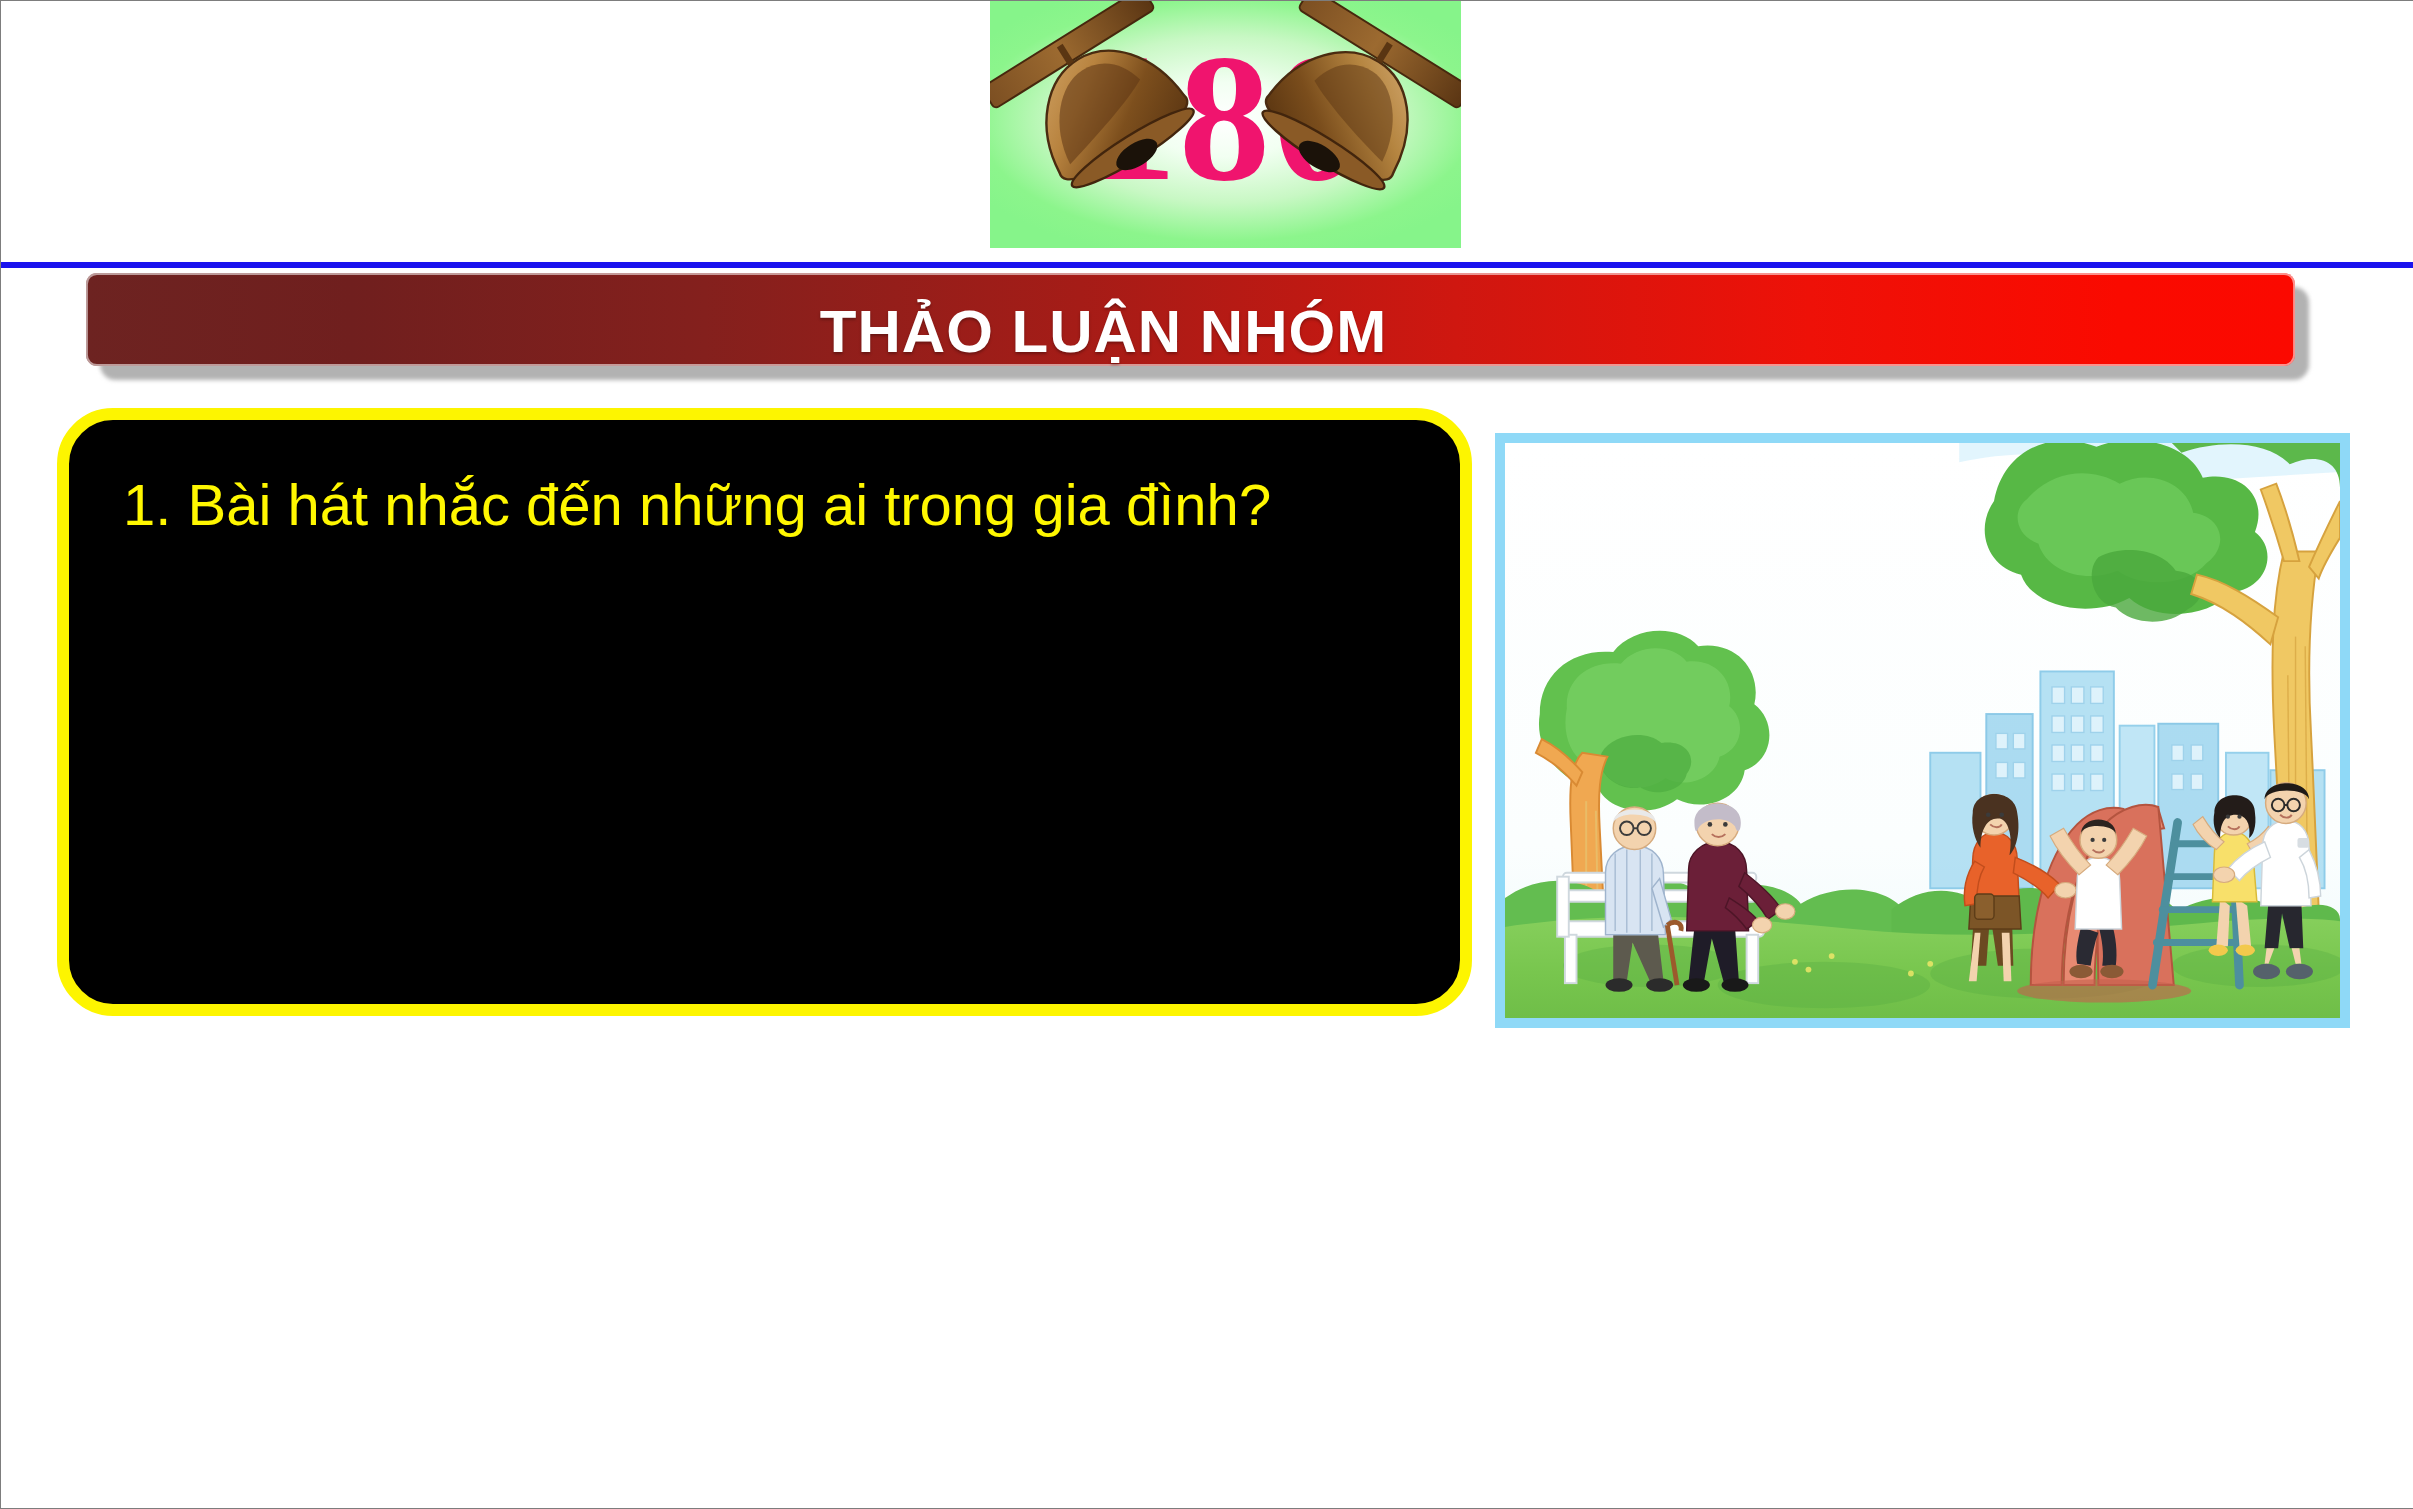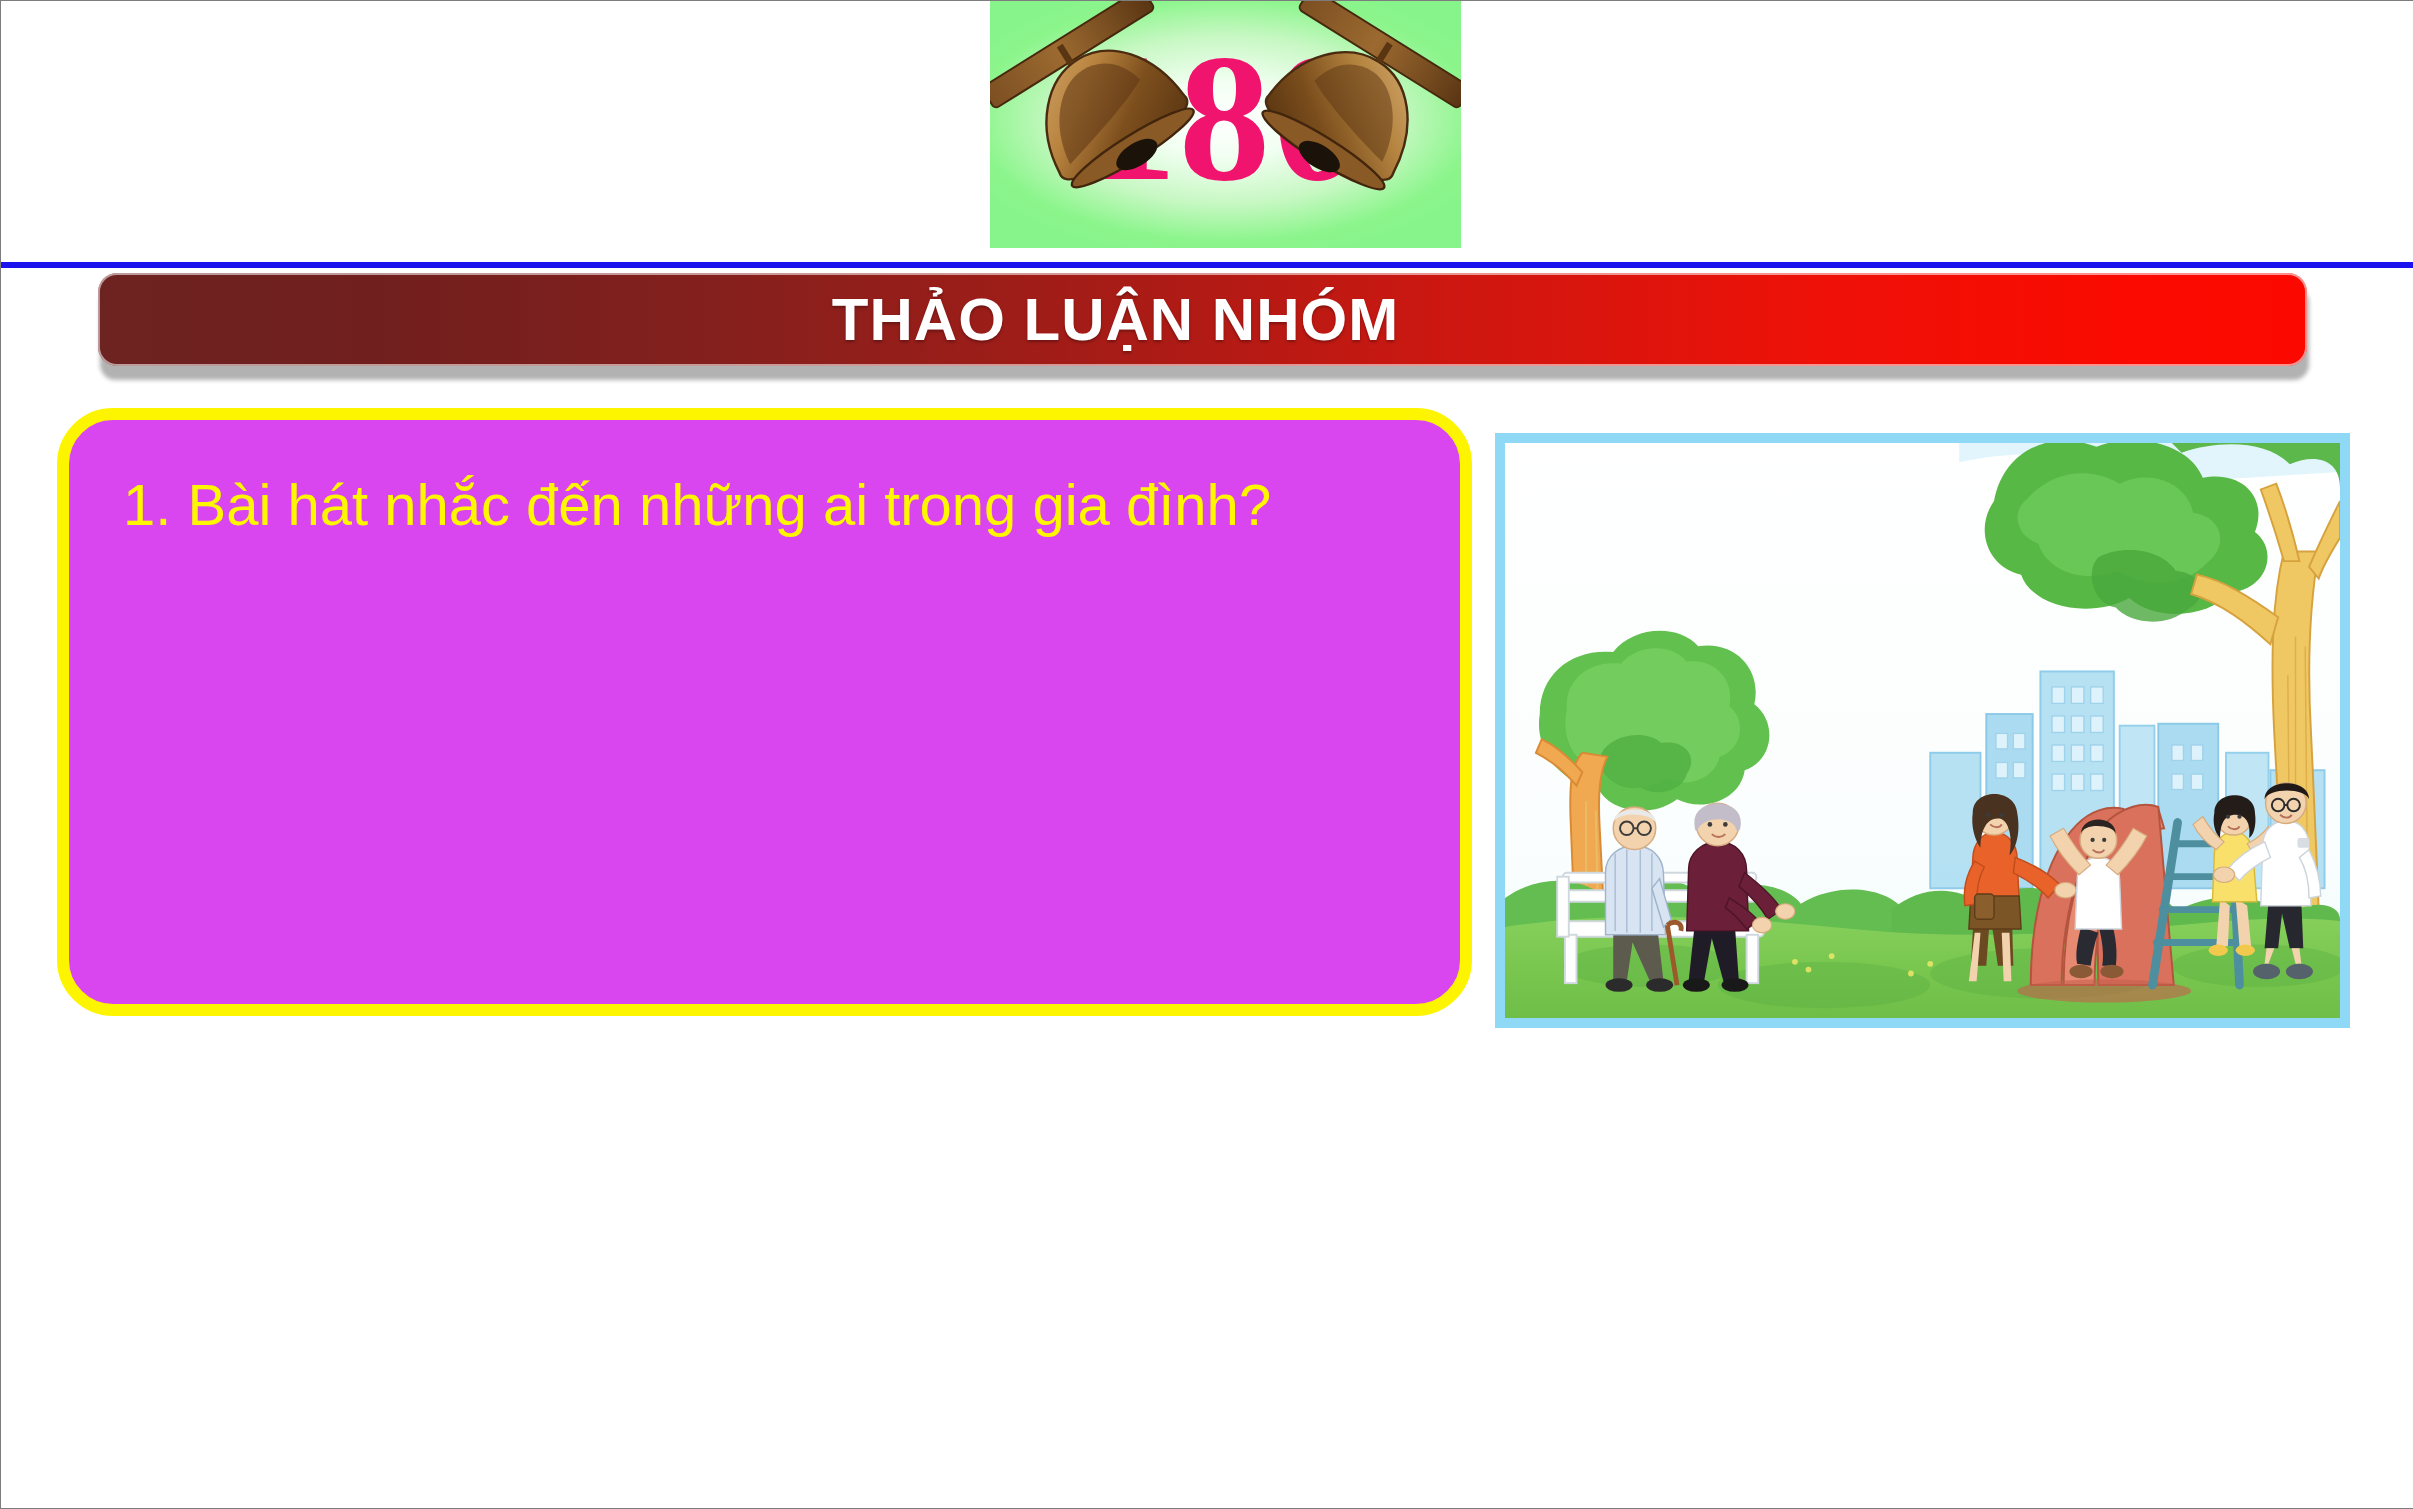--- a/index.html
+++ b/index.html
@@ -85,51 +85,51 @@
     left: 13.5px;
     top: 13.5px;
     width: 2209px;
     height: 93px;
     background: #b2b2b2;
     border-radius: 15.4px;
     filter: blur(1.9px);
   }
   #banner {
     position: absolute;
-    left: 12px;
+    left: 0;
     top: 0;
     width: 2209px;
     height: 93px;
-    border-radius: 19px;
+    border-radius: 11px;
     background: linear-gradient(90deg,
         #6d2321 0%, #701f1e 12%, #84201d 28%,
         #a51c17 45%, #cf1710 62%, #ee1108 78%, #fa0a00 92%, #fb0900 100%);
     display: flex;
-    align-items: center;
+    align-items: flex-end;
     justify-content: center;
     box-shadow: 0 0 0 1.9px rgba(255,255,255,0.55) inset;
   }
   #banner-title {
     color: #ffffff;
     font-size: 60px;
     font-weight: bold;
     letter-spacing: 1px;
     white-space: nowrap;
     text-shadow: 0 1.9px 2.9px rgba(0,0,0,0.30);
     transform: translateX(-87px);
   }
 
   
   #question-box {
     position: absolute;
     left: 56px;
     top: 407px;
     width: 1415px;
     height: 608px;
-    background: #d946ef;
+    background: #000000;
     border: 12.6px solid #fdf500;
     border-radius: 56px;
     box-sizing: border-box;
     padding: 50px 54px 0 54px;
   }
   .q-text {
     color: #fff700;
     font-size: 58px;
     line-height: 1.22;
     font-weight: normal;

